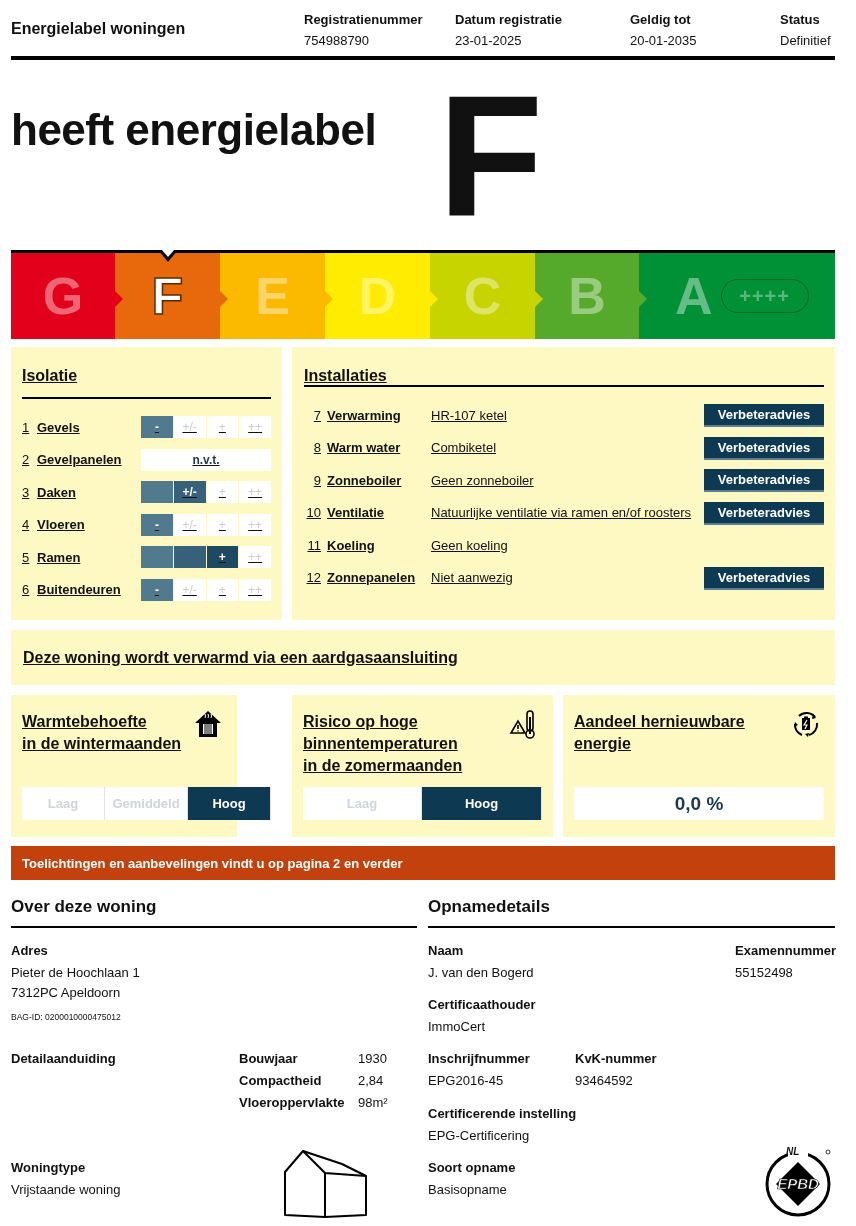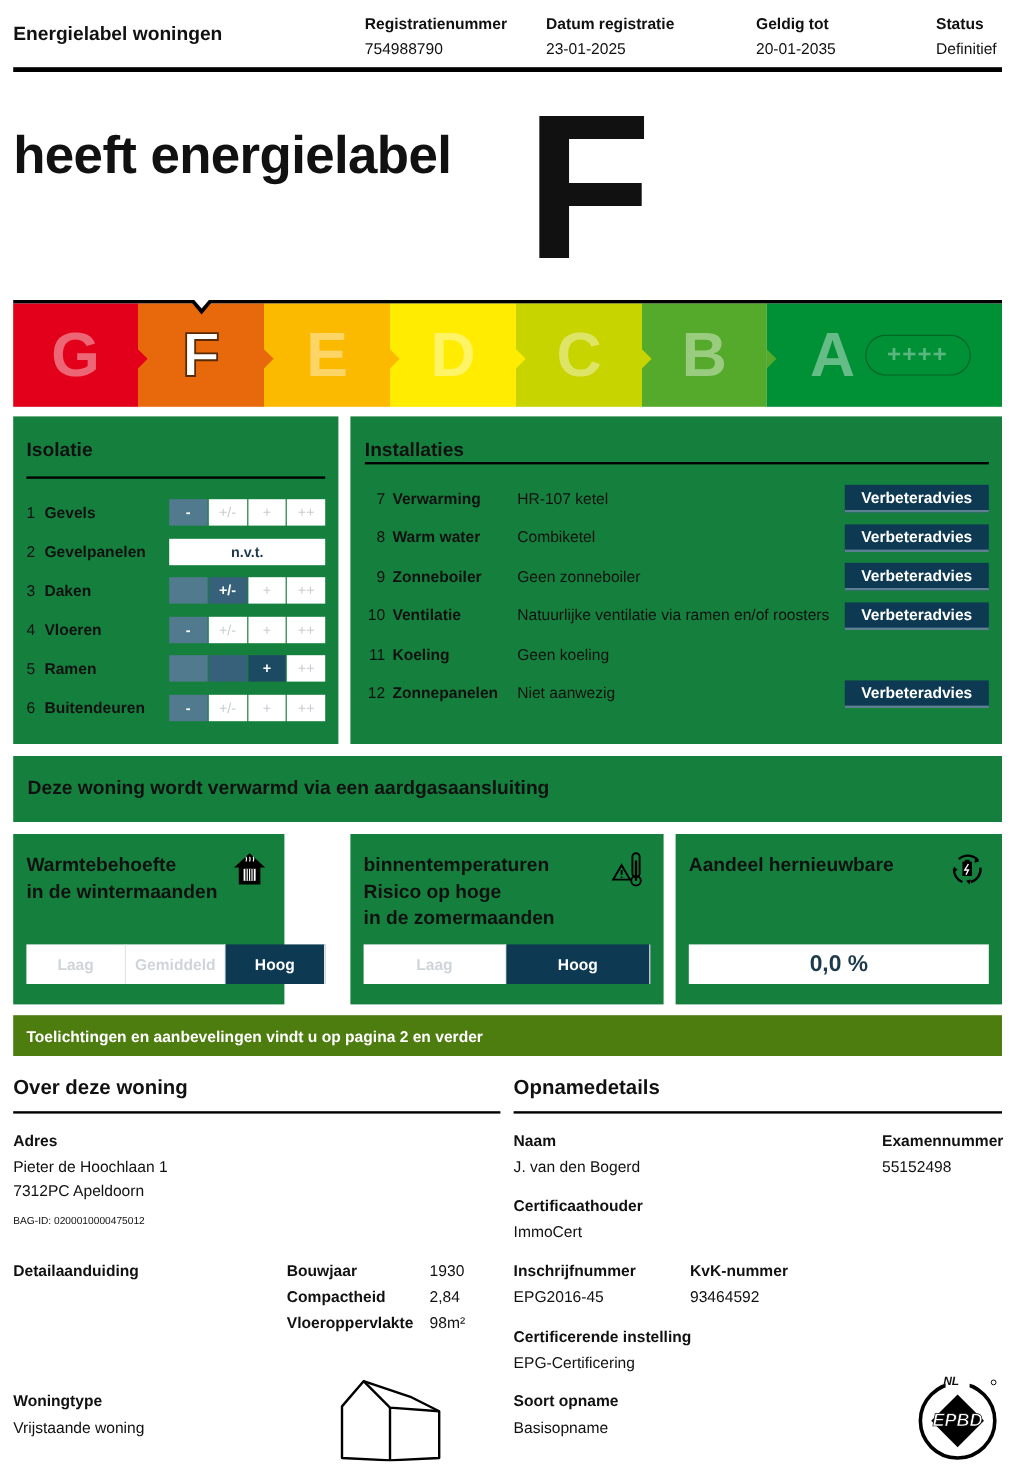--- a/index.html
+++ b/index.html
@@ -20,21 +20,21 @@
   
   .scale { position: absolute; left: 11px; top: 250px; width: 824px; height: 89px; border-top: 3px solid #000; display: flex; }
   .seg { position: relative; height: 86px; display: flex; align-items: center; justify-content: center; font-size: 52px; font-weight: bold; color: rgba(255,255,255,0.4); }
   .seg .notch { position: absolute; right: -8px; top: 38px; width: 0; height: 0; border-top: 8px solid transparent; border-bottom: 8px solid transparent; border-left: 8px solid; z-index: 2; }
   .seg.active { color: #fff; -webkit-text-stroke: 1.5px #5a2a00; }
   .pointer { position: absolute; top: -3px; left: 50%; margin-left: -10px; width: 0; height: 0; border-left: 10px solid transparent; border-right: 10px solid transparent; border-top: 12px solid #000; }
   .pointer-in { position: absolute; top: -4px; left: 50%; margin-left: -7px; width: 0; height: 0; border-left: 7px solid transparent; border-right: 7px solid transparent; border-top: 8px solid #fff; z-index: 3; }
   .pill { margin-left: 8px; border: 1.5px solid rgba(0,60,20,0.5); border-radius: 18px; width: 88px; height: 34px; font-size: 20px; display: flex; align-items: center; justify-content: center; color: rgba(255,255,255,0.35); letter-spacing: 1px; }
 
   
-  .panel { position: absolute; background: #15803d; }
+  .panel { position: absolute; background: #fef9c3; text-decoration: underline; }
   .panel h3 { font-size: 16px; font-weight: bold; }
   .rule { height: 2px; background: #000; }
 
   .iso { left: 11px; top: 347px; width: 271px; height: 273px; padding: 20px 11px 0 11px; }
   .iso h3 { margin-bottom: 12px; }
   .iso .rule { margin-bottom: 12px; }
   .iso-row { display: flex; align-items: center; height: 32.5px; font-size: 13px; }
   .iso-row .n { width: 15px; }
   .iso-row .lbl { font-weight: bold; width: 104px; }
   .cells { display: flex; gap: 1px; width: 130px; height: 22px; }
@@ -57,21 +57,21 @@
   .gas { left: 11px; top: 630px; width: 824px; height: 55px; padding: 0 12px; display: flex; align-items: center; font-size: 16px; font-weight: bold; }
 
   .card { top: 695px; height: 142px; padding: 16px 11px 0 11px; }
   .card h4 { font-size: 16px; font-weight: bold; line-height: 22px; }
   .card .ico { position: absolute; right: 14px; top: 14px; width: 30px; height: 30px; }
   .scale3 { position: absolute; left: 11px; bottom: 17px; height: 33px; display: flex; }
   .scale3 div { display: flex; align-items: center; justify-content: center; font-size: 13px; font-weight: bold; background: #fff; color: #cfd5d9; border-right: 1px solid #e3e6e8; }
   .scale3 div.sel { background: #0d3a52; color: #fff; }
   .pct { position: absolute; left: 11px; bottom: 17px; width: 250px; height: 33px; background: #fff; display: flex; align-items: center; justify-content: center; font-size: 19px; font-weight: bold; color: #1d3a4c; }
 
-  .banner { position: absolute; left: 11px; top: 846px; width: 824px; height: 34px; background: #4d7c0f; color: #fff; font-weight: bold; font-size: 13px; padding-left: 11px; display: flex; align-items: center; }
+  .banner { position: absolute; left: 11px; top: 846px; width: 824px; height: 34px; background: #c2410c; color: #fff; font-weight: bold; font-size: 13px; padding-left: 11px; display: flex; align-items: center; }
 
   
   .sect-h { position: absolute; font-size: 17px; font-weight: bold; }
   .sect-rule { position: absolute; height: 2px; background: #000; }
   .lab { position: absolute; font-size: 13px; font-weight: bold; }
   .txt { position: absolute; font-size: 13px; }
   .small { position: absolute; font-size: 8.5px; }
 </style>
 </head>
 <body>
@@ -251,40 +251,41 @@
   </svg>
   <div class="scale3" style="width:249px">
     <div style="width:83px">Laag</div>
     <div style="width:83px">Gemiddeld</div>
     <div class="sel" style="width:83px">Hoog</div>
   </div>
 </div>
 
 <div class="panel card" style="left:292px;width:261px">
   <h4>
+    <div>Risico op hoge</div>
     <div>binnentemperaturen</div>
-    <div>Risico op hoge</div>
     <div>in de zomermaanden</div>
   </h4>
   <svg class="ico" viewBox="0 0 30 30">
     <path d="M2 24 L9 12 L16 24 Z" fill="none" stroke="#000" stroke-width="1.6"></path>
     <path d="M9 16v4M9 21.5v1" stroke="#000" stroke-width="1.6"></path>
     <rect x="18" y="2" width="6" height="20" rx="3" fill="none" stroke="#000" stroke-width="1.6"></rect>
     <circle cx="21" cy="25" r="4" fill="none" stroke="#000" stroke-width="1.6"></circle>
     <path d="M21 8v17" stroke="#000" stroke-width="2"></path>
   </svg>
   <div class="scale3" style="width:239px">
     <div style="width:119px">Laag</div>
     <div class="sel" style="width:120px">Hoog</div>
   </div>
 </div>
 
 <div class="panel card" style="left:563px;width:272px">
   <h4>
     <div>Aandeel hernieuwbare</div>
+    <div>energie</div>
   </h4>
   <svg class="ico" viewBox="0 0 30 30">
     <path d="M8 7 A11 11 0 0 1 24 8" fill="none" stroke="#000" stroke-width="2"></path>
     <path d="M26 14 A11 11 0 0 1 18 26" fill="none" stroke="#000" stroke-width="2"></path>
     <path d="M11 26 A11 11 0 0 1 4 15" fill="none" stroke="#000" stroke-width="2"></path>
     <path d="M22 5 l3 4 l-4 1 Z M18 24 l-1 4 l-3 -3 Z M3 18 l1 -5 l3 3 Z" fill="#000"></path>
     <rect x="11" y="9" width="8" height="12" fill="#000"></rect>
     <rect x="13" y="7.5" width="4" height="2" fill="#000"></rect>
     <path d="M16 11 l-3 5 h3 l-2 4" stroke="#fff" stroke-width="1.2" fill="none"></path>
   </svg>

